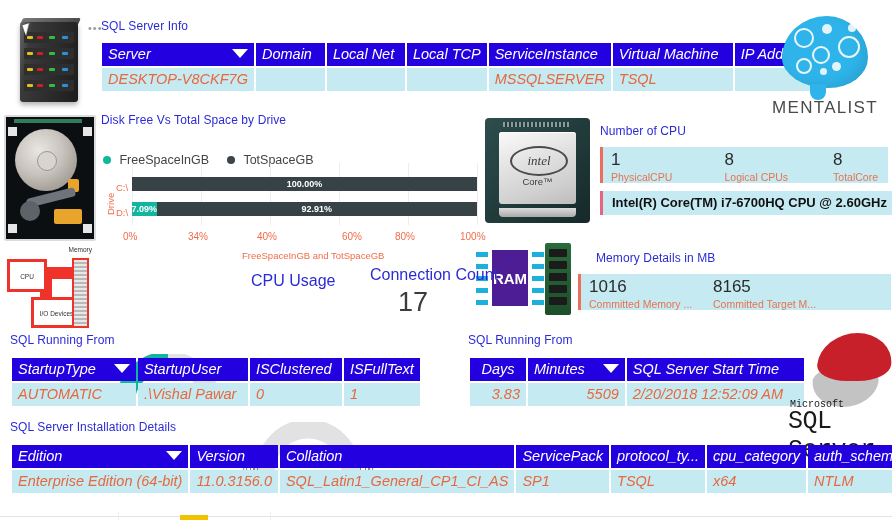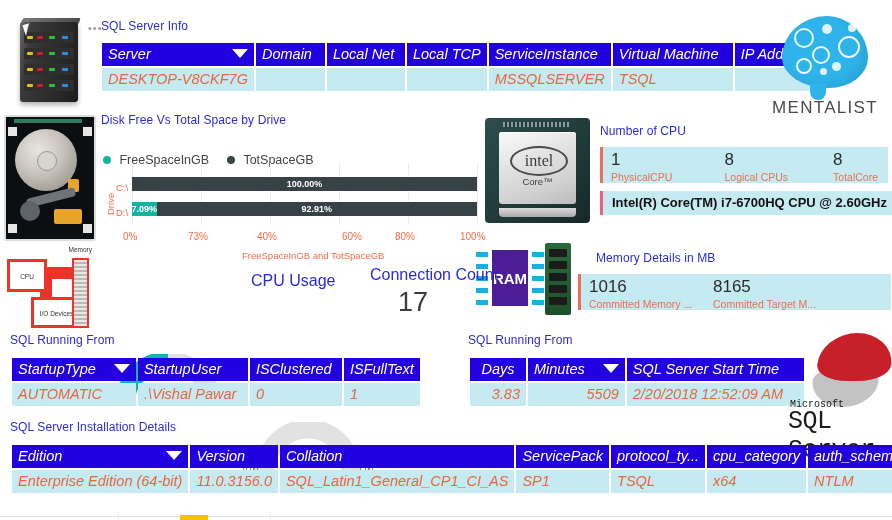--- a/index.html
+++ b/index.html
@@ -134,21 +134,21 @@
   }
   .cpu-plate{
     position:absolute;left:14px;top:14px;width:77px;height:72px;border-radius:3px;
     background:linear-gradient(160deg,#fafafa 0%,#e2e2e2 40%,#cfcfcf 75%,#bcbcbc 100%);
     box-shadow:inset 0 1px 0 #fff;
   }
   .cpu-oval{
     position:absolute;left:11px;top:14px;width:54px;height:26px;border-radius:50%;
     border:2px solid #4a4a4a;
     display:flex;align-items:center;justify-content:center;
-    font-size:16px;color:#3b3b3b;font-family:"Liberation Serif",serif;
+    font-size:13px;color:#3b3b3b;font-family:"Liberation Serif",serif;font-style:italic;
   }
   .cpu-core{position:absolute;left:0;right:0;top:44px;text-align:center;font-size:9.5px;color:#3d3d3d;}
   .cpu-pinrow{position:absolute;left:18px;top:4px;width:68px;height:5px;
     background:repeating-linear-gradient(to right,#8a9a9a 0 2px,#243b3b 2px 4px);}
   .cpu-notch{position:absolute;left:14px;bottom:6px;width:77px;height:9px;border-radius:0 0 4px 4px;
     background:linear-gradient(180deg,#dcdcdc,#a9a9a9);}
 
   .ramicon{position:absolute;left:474px;top:248px;width:72px;height:60px;}
   .ram-core{position:absolute;left:18px;top:2px;width:36px;height:56px;background:#4c1d95;
     display:flex;align-items:center;justify-content:center;color:#fff;font-size:15px;font-weight:bold;}
@@ -324,21 +324,21 @@
     <div class="barrow" style="left:32px;top:39px;width:345px;">
       <div class="seg-free" style="width:24.5px;">
         <span>7.09%</span>
       </div>
       <div class="seg-tot" style="width:320.5px;">
         <span>92.91%</span>
       </div>
     </div>
 
     <div class="axlabel" style="left:23px;top:68px;">0%</div>
-    <div class="axlabel" style="left:88px;top:68px;">73%</div>
+    <div class="axlabel" style="left:88px;top:68px;">34%</div>
     <div class="axlabel" style="left:157px;top:68px;">40%</div>
     <div class="axlabel" style="left:226px;top:68px;padding-left:16px;">60%</div>
     <div class="axlabel" style="left:295px;top:68px;">80%</div>
     <div class="axlabel" style="left:360px;top:68px;">100%</div>
   </div>
 
   <div class="abs axlabel" style="left:242px;top:250px;font-size:9.5px;">FreeSpaceInGB and TotSpaceGB</div>
 
   <div class="cpu-img">
     <div class="cpu-pinrow"></div>

